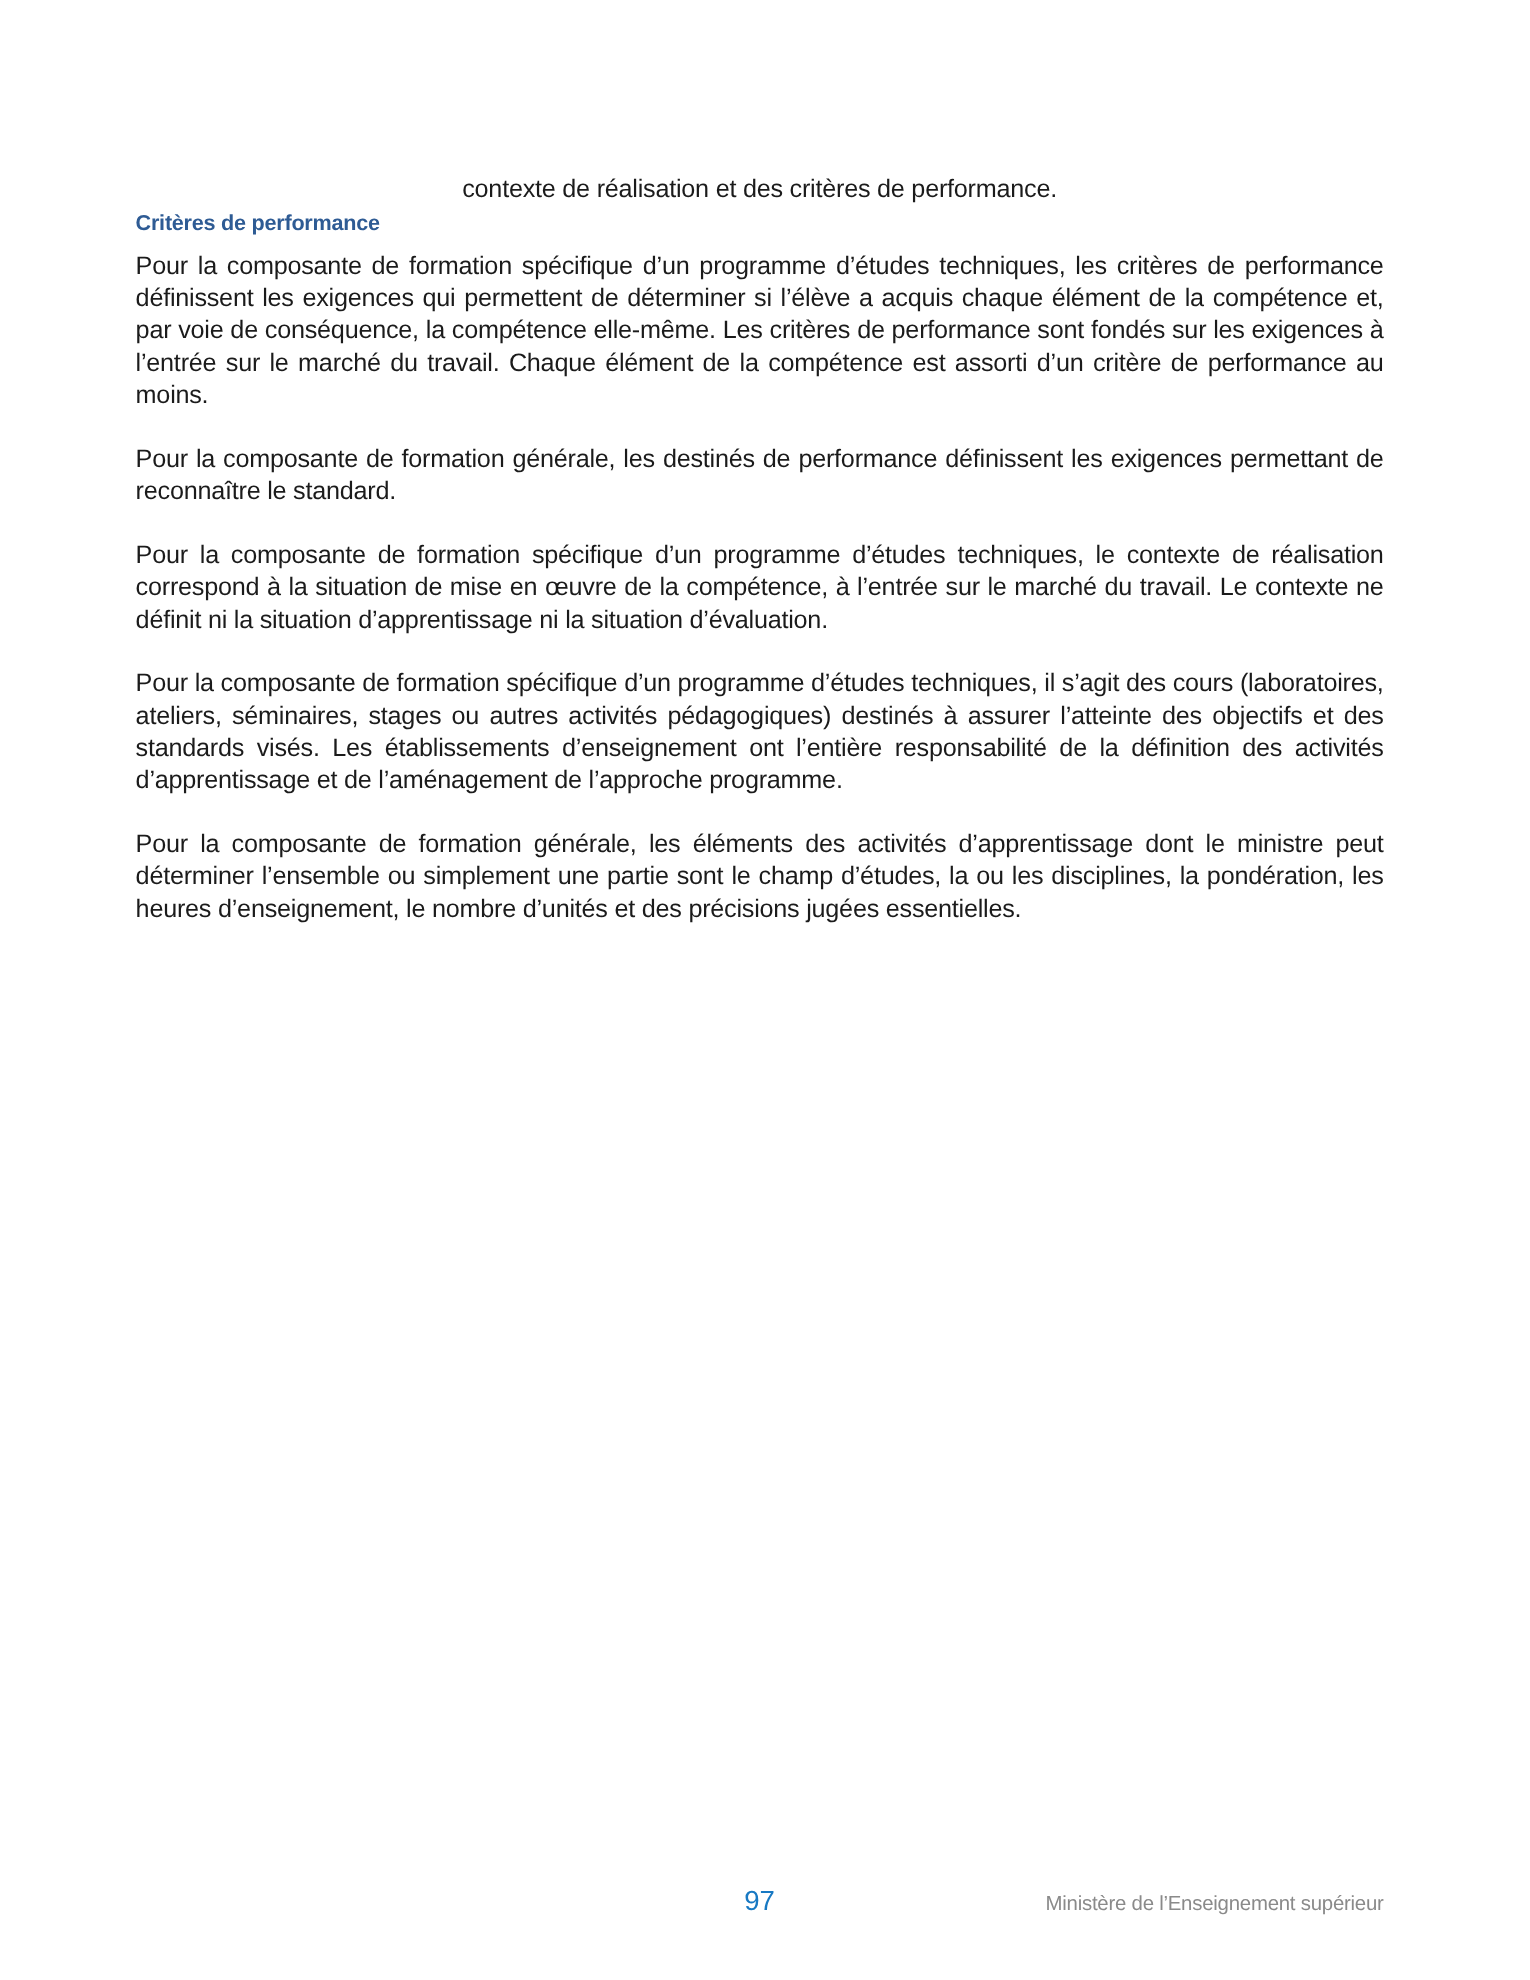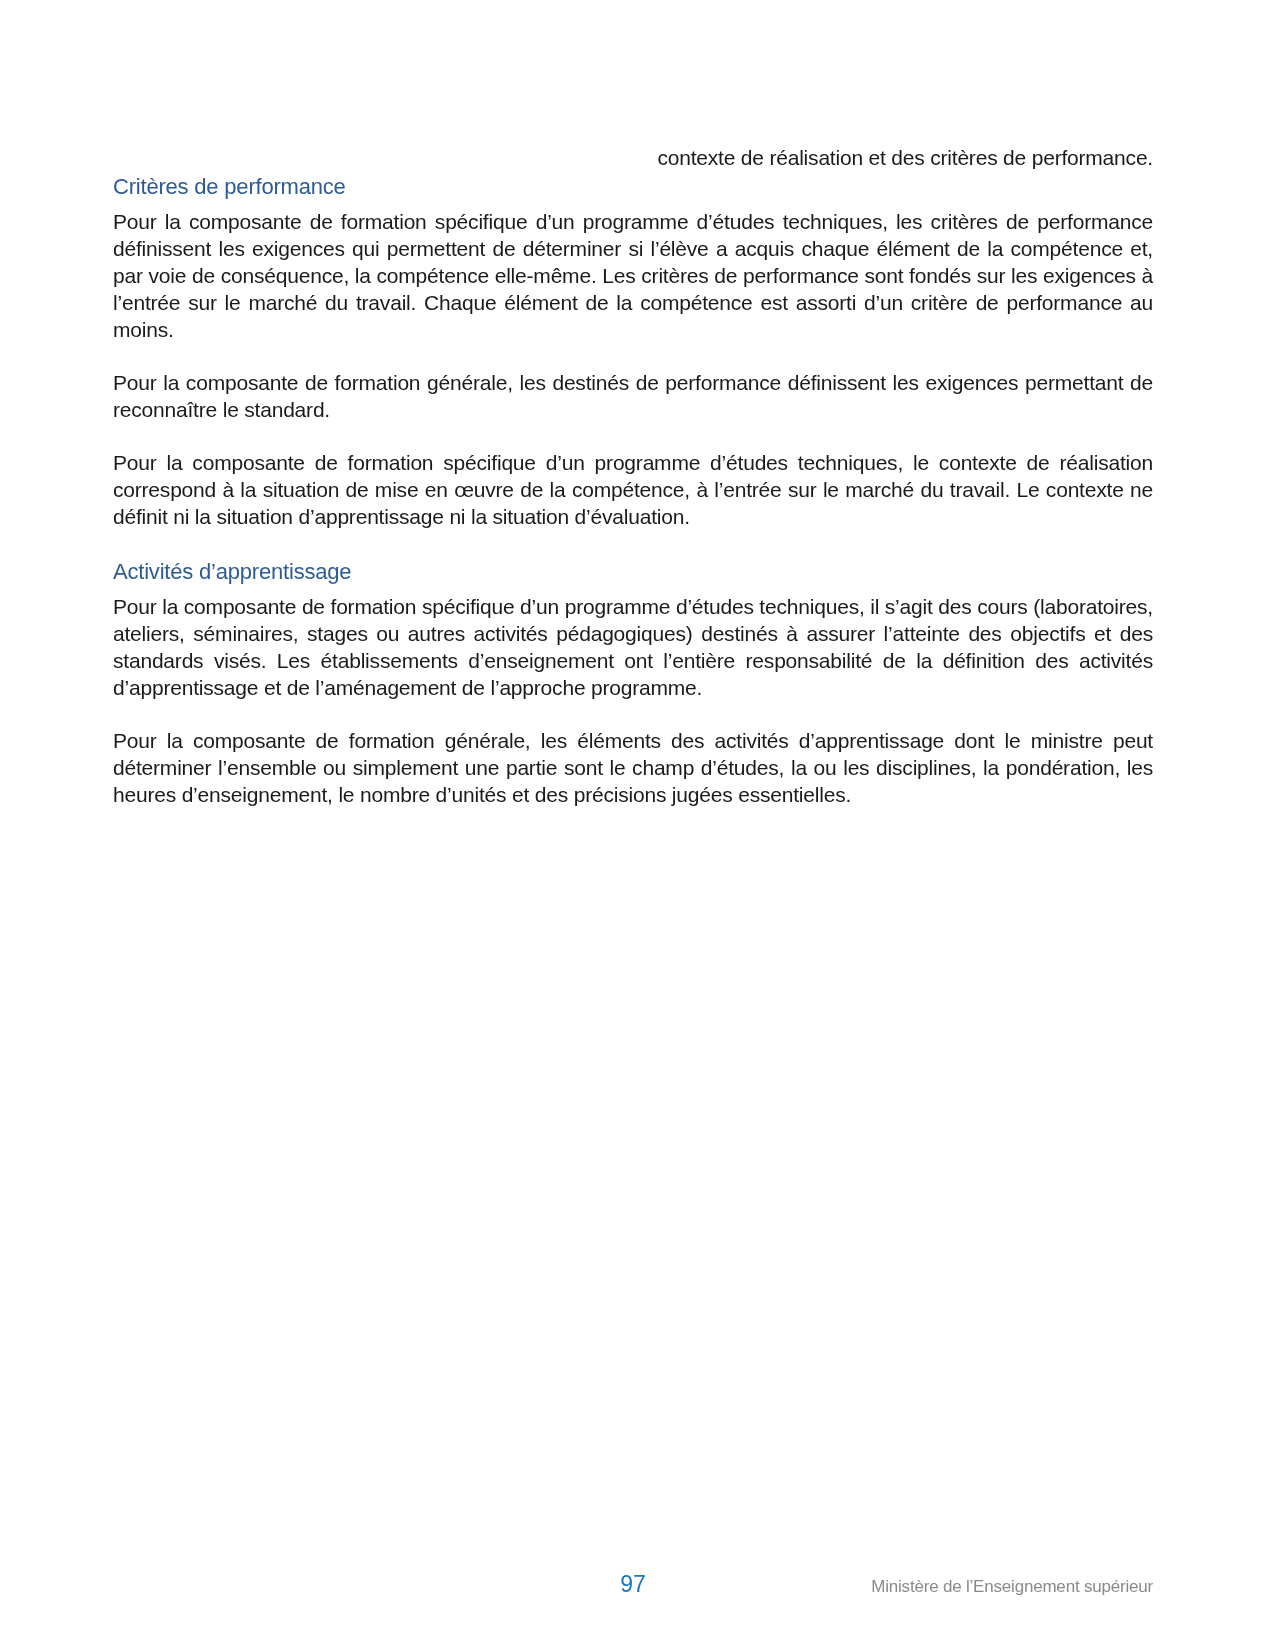--- a/index.html
+++ b/index.html
@@ -30,27 +30,27 @@
     left: 113px;
     top: 144px;
     width: 1040px;
     color: #1b1b1b;
   }
   .continuation {
     margin: 0;
     font-size: 21px;
     line-height: 27px;
     letter-spacing: -0.2px;
-    text-align: right;
+    text-align: center;
   }
   .section-heading {
     margin: 8px 0 6px 0;
-    font-size: 22px;
+    font-size: 18px;
     line-height: 31px;
-    font-weight: 400;
+    font-weight: 700;
     letter-spacing: -0.2px;
     color: #2e5b94;
   }
   .section-heading.first {
     margin-top: 0;
   }
   .body-paragraph {
     margin: 0 0 26px 0;
     font-size: 21px;
     line-height: 27px;
@@ -91,21 +91,20 @@
     <h2 class="section-heading first">Critères de performance</h2>
 
     <p class="body-paragraph">Pour la composante de formation spécifique d’un programme d’études techniques, les critères de performance définissent les exigences qui permettent de déterminer si l’élève a acquis chaque élément de la compétence et, par voie de conséquence, la compétence elle-même. Les critères de performance sont fondés sur les exigences à l’entrée sur le marché du travail. Chaque élément de la compétence est assorti d’un critère de performance au moins.</p>
 
     <p class="body-paragraph">Pour la composante de formation générale, les destinés de performance définissent les exigences permettant de reconnaître le standard.</p>
 
 
 
     <p class="body-paragraph">Pour la composante de formation spécifique d’un programme d’études techniques, le contexte de réalisation correspond à la situation de mise en œuvre de la compétence, à l’entrée sur le marché du travail. Le contexte ne définit ni la situation d’apprentissage ni la situation d’évaluation.</p>
 
-    <h2 class="section-heading">Activités d’apprentissage</h2>
 
     <p class="body-paragraph">Pour la composante de formation spécifique d’un programme d’études techniques, il s’agit des cours (laboratoires, ateliers, séminaires, stages ou autres activités pédagogiques) destinés à assurer l’atteinte des objectifs et des standards visés. Les établissements d’enseignement ont l’entière responsabilité de la définition des activités d’apprentissage et de l’aménagement de l’approche programme.</p>
 
     <p class="body-paragraph">Pour la composante de formation générale, les éléments des activités d’apprentissage dont le ministre peut déterminer l’ensemble ou simplement une partie sont le champ d’études, la ou les disciplines, la pondération, les heures d’enseignement, le nombre d’unités et des précisions jugées essentielles.</p>
 
   </div>
 
   <div class="page-number">97</div>
 
   <div class="footer-ministry">Ministère de l’Enseignement supérieur</div>

